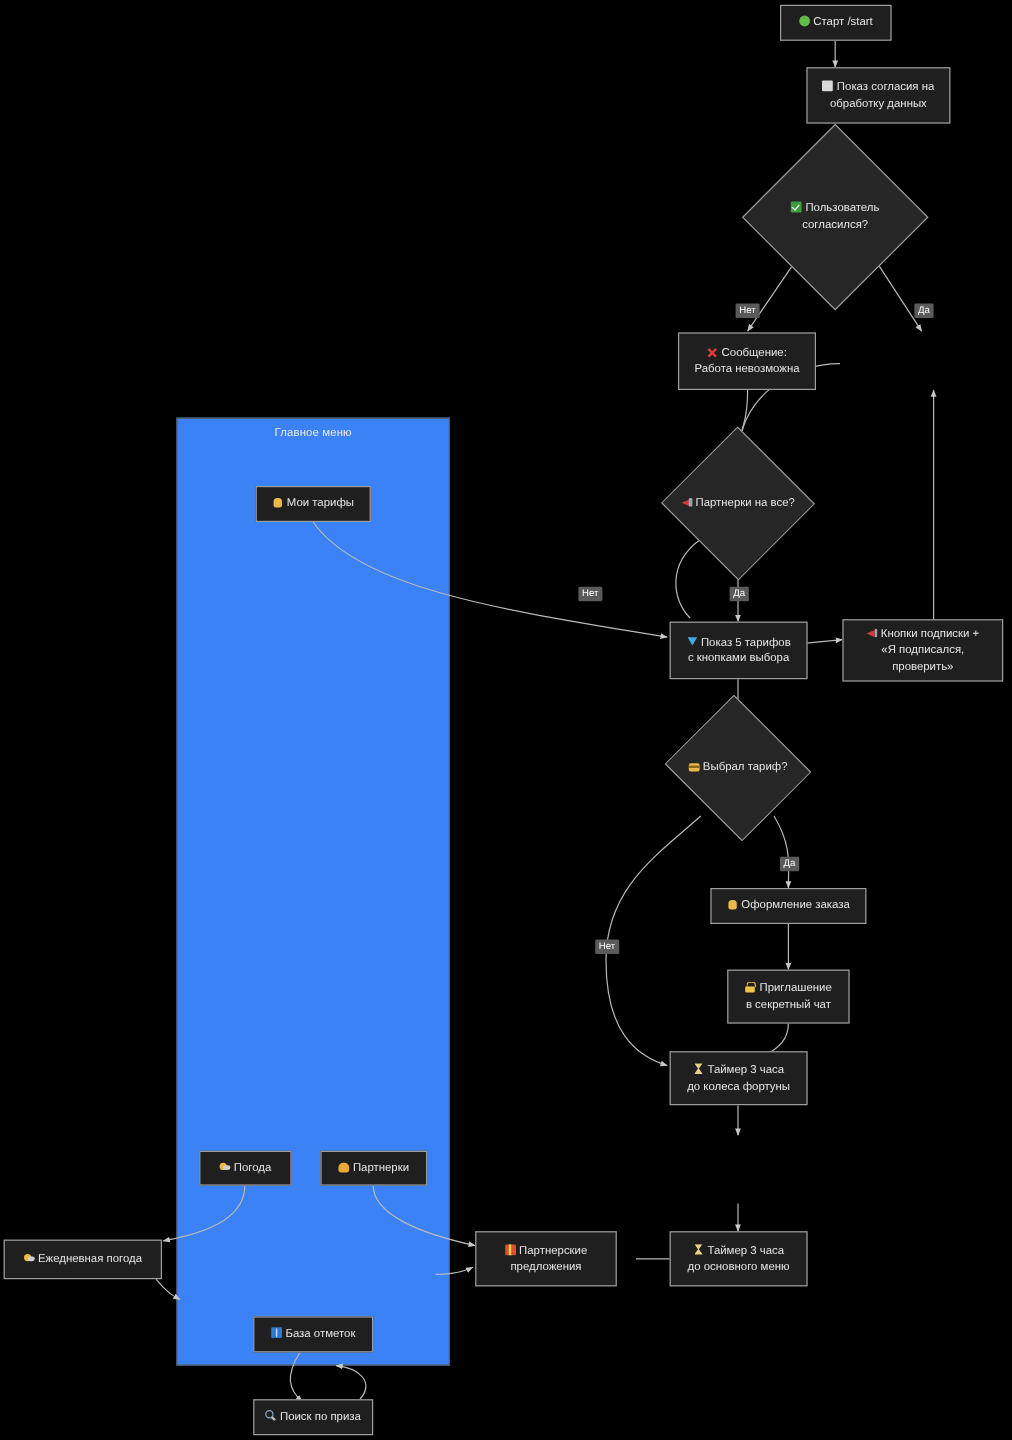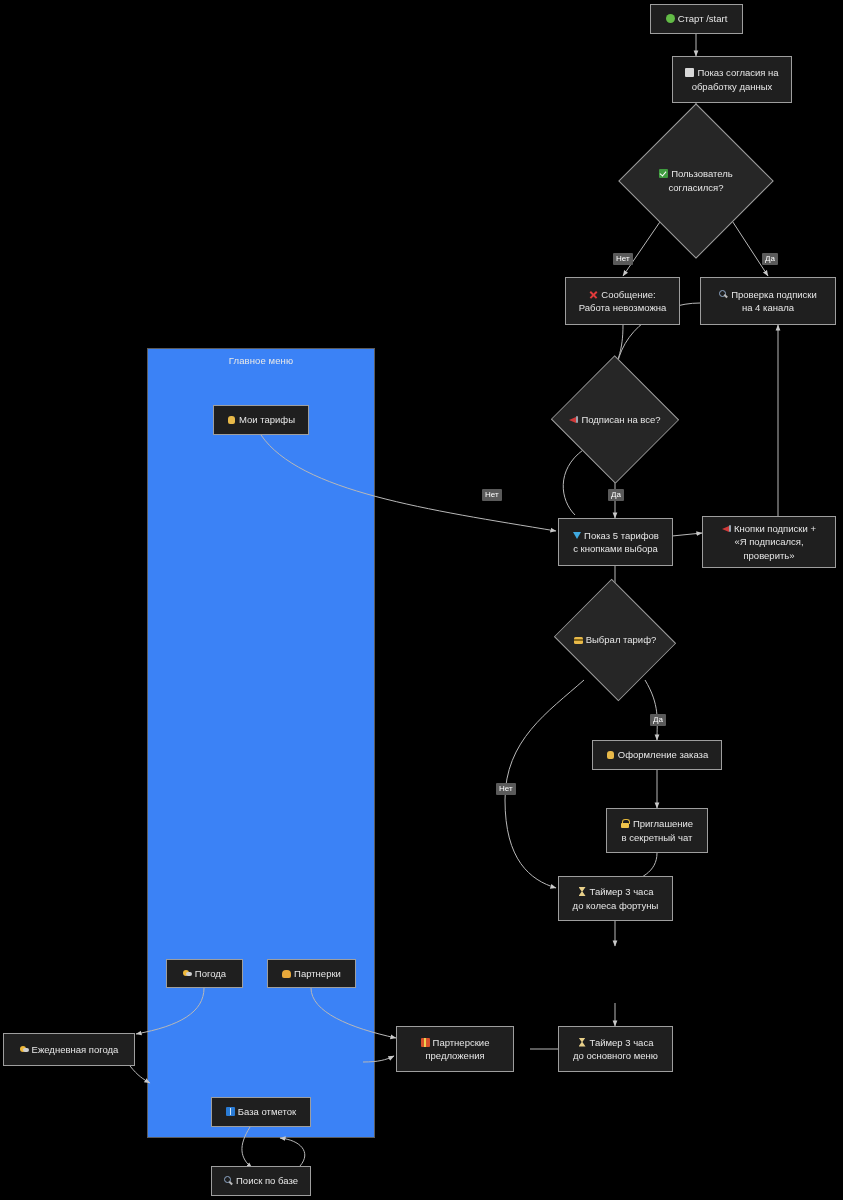--- a/index.html
+++ b/index.html
@@ -289,28 +289,24 @@
     <div class="diamond-shape"></div>
     <div class="diamond-text"><span><i class="g g-check"></i><span>Пользователь
 согласился?</span></span></div>
   </div>
 
   <div class="node" style="left:565px; top:277px; width:115px; height:48px;">
     <span class="lbl"><i class="g g-x"></i><span>Сообщение:
 Работа невозможна</span></span>
   </div>
 
-  <div class="node" style="left:700px; top:277px; width:136px; height:48px;">
-    <span class="lbl"><i class="g g-mag"></i><span>Проверка подписки
-на 4 канала</span></span>
-  </div>
 
   <div class="diamond-wrap" style="left:558px; top:372px; width:114px; height:95px;">
     <div class="diamond-shape" style="transform:rotate(45deg) scale(0.80,0.95); transform-origin:center;"></div>
-    <div class="diamond-text"><span><i class="g g-mega"></i><span>Подписан на все?</span></span></div>
+    <div class="diamond-text"><span><i class="g g-mega"></i><span>Партнерки на все?</span></span></div>
   </div>
 
   <div class="node" style="left:702px; top:516px; width:134px; height:52px;">
     <span class="lbl"><i class="g g-mega"></i><span>Кнопки подписки +
 «Я подписался,
 проверить»</span></span>
   </div>
 
   <div class="node" style="left:558px; top:518px; width:115px; height:48px;">
     <span class="lbl"><i class="g g-gem"></i><span>Показ 5 тарифов
@@ -361,21 +357,21 @@
   <div class="node" style="left:396px; top:1026px; width:118px; height:46px;">
     <span class="lbl"><i class="g g-gift"></i><span>Партнерские
 предложения</span></span>
   </div>
 
   <div class="node" style="left:211px; top:1097px; width:100px; height:30px;">
     <span class="lbl"><i class="g g-cards"></i><span>База отметок</span></span>
   </div>
 
   <div class="node" style="left:211px; top:1166px; width:100px; height:30px;">
-    <span class="lbl"><i class="g g-mag"></i><span>Поиск по базе</span></span>
+    <span class="lbl"><i class="g g-mag"></i><span>Поиск по приза</span></span>
   </div>
 
   <div class="edge-label" style="left:613px; top:253px;">Нет</div>
   <div class="edge-label" style="left:762px; top:253px;">Да</div>
   <div class="edge-label" style="left:482px; top:489px;">Нет</div>
   <div class="edge-label" style="left:608px; top:489px;">Да</div>
   <div class="edge-label" style="left:496px; top:783px;">Нет</div>
   <div class="edge-label" style="left:650px; top:714px;">Да</div>
 
 </div>

